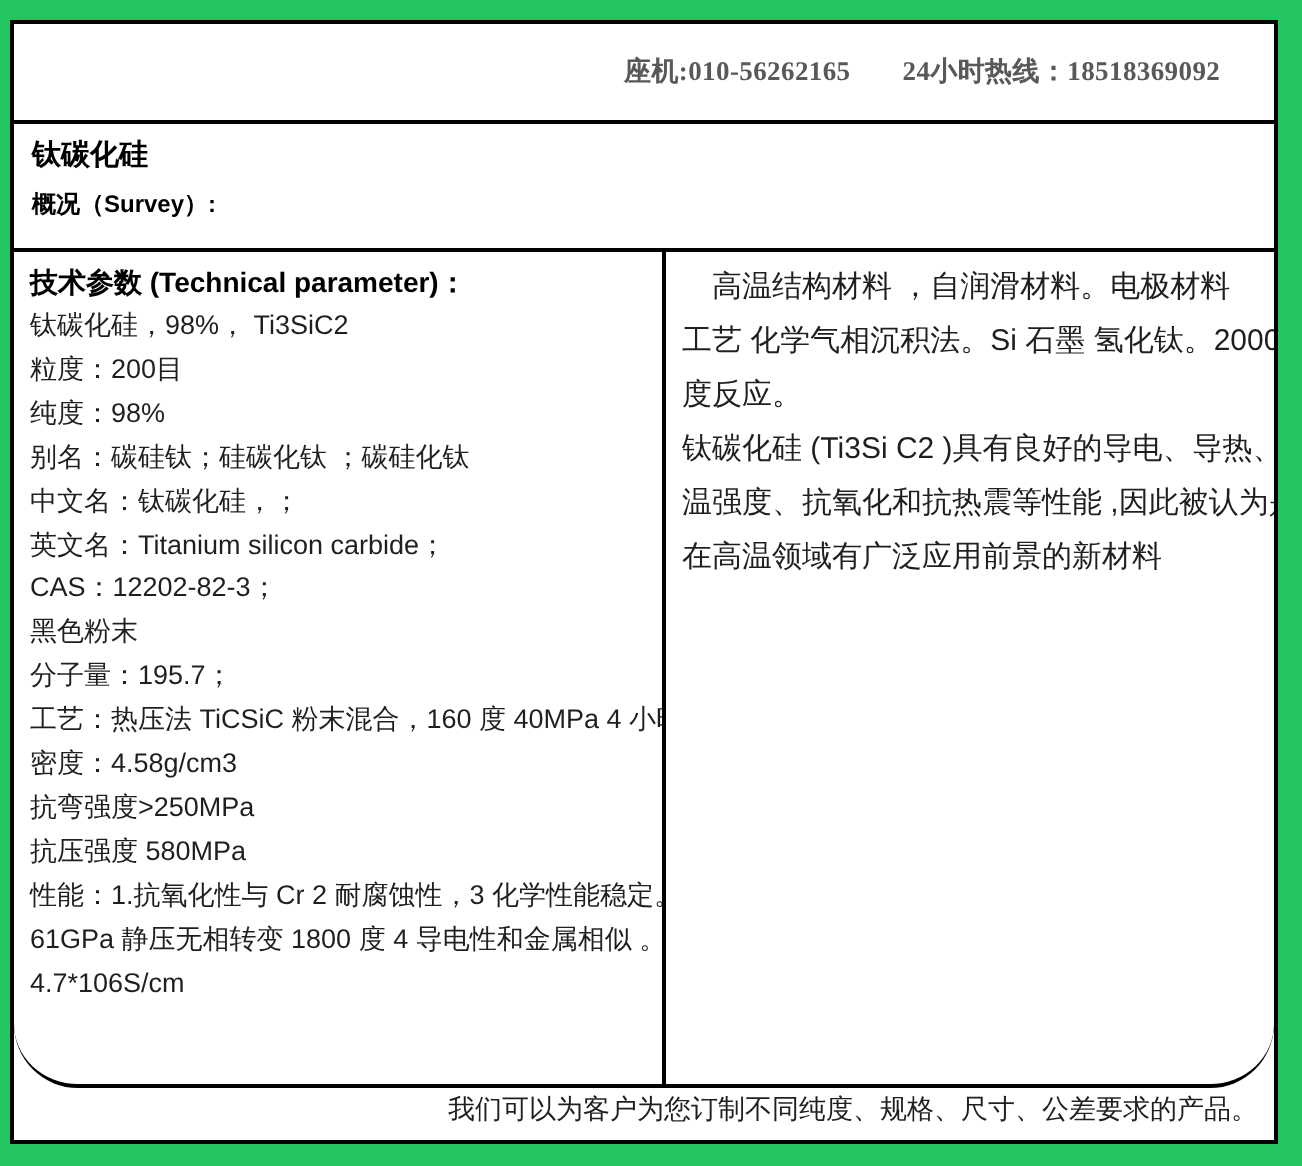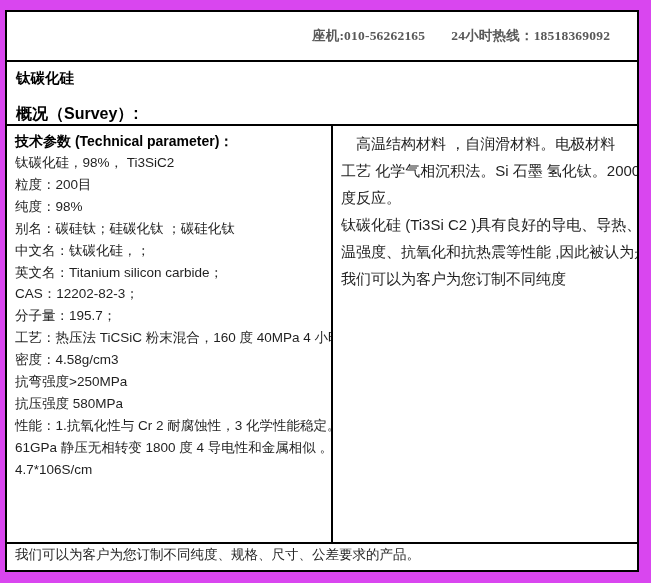--- a/index.html
+++ b/index.html
@@ -5,21 +5,21 @@
   html, body {
     margin: 0;
     padding: 0;
     background: #ffffff;
     font-family: "Liberation Sans", sans-serif;
   }
   .page {
     position: relative;
     width: 651px;
     height: 583px;
-    background: #d946ef;
+    background: #22c55e;
     overflow: hidden;
   }
   .frame {
     position: absolute;
     left: 5px;
     top: 10px;
     width: 630px;
     height: 558px;
     border: 2px solid #000000;
     background: #ffffff;
@@ -52,32 +52,33 @@
     padding: 5px 9px 0 9px;
     overflow: hidden;
   }
   .product-title {
     font-size: 14.5px;
     font-weight: bold;
     color: #000000;
     line-height: 22px;
   }
   .survey-heading {
-    font-size: 16px;
+    font-size: 12px;
     font-weight: bold;
     color: #000000;
     line-height: 22px;
-    margin-top: 14px;
+    margin-top: 2px;
   }
   .row-main {
     height: 418px;
     border-bottom: 2px solid #000000;
     box-sizing: border-box;
     display: flex;
     overflow: hidden;
+    border-radius: 32px;
   }
   .col-left {
     width: 326px;
     border-right: 2px solid #000000;
     box-sizing: border-box;
     padding: 4px 6px 0 8px;
     overflow: hidden;
   }
   .col-right {
     flex: 1;
@@ -109,20 +110,21 @@
     font-size: 15px;
     color: #1f1f1f;
     line-height: 27px;
     white-space: nowrap;
   }
   .row-footer {
     flex: 1;
     box-sizing: border-box;
     padding: 1px 8px 0 8px;
     overflow: hidden;
+    text-align: right;
   }
   .footer-note {
     font-size: 13.5px;
     color: #1f1f1f;
     line-height: 20px;
     white-space: nowrap;
   }
 </style>
 </head>
 <body>
@@ -145,37 +147,38 @@
 
       <div class="col-left">
         <div class="tech-heading">技术参数 (Technical parameter)：</div>
         <div class="tech-line">钛碳化硅，98%，  Ti3SiC2</div>
         <div class="tech-line">粒度：200目</div>
         <div class="tech-line">纯度：98%</div>
         <div class="tech-line">别名：碳硅钛；硅碳化钛 ；碳硅化钛</div>
         <div class="tech-line">中文名：钛碳化硅，；</div>
         <div class="tech-line">英文名：Titanium silicon carbide；</div>
         <div class="tech-line">CAS：12202-82-3；</div>
+        <div class="tech-line">黑色粉末</div>
         <div class="tech-line">分子量：195.7；</div>
         <div class="tech-line">工艺：热压法 TiCSiC  粉末混合，160 度 40MPa 4 小时</div>
         <div class="tech-line">密度：4.58g/cm3</div>
         <div class="tech-line">抗弯强度&gt;250MPa</div>
         <div class="tech-line">抗压强度 580MPa</div>
         <div class="tech-line">性能：1.抗氧化性与 Cr 2 耐腐蚀性，3 化学性能稳定。</div>
         <div class="tech-line">61GPa 静压无相转变 1800 度 4 导电性和金属相似 。</div>
         <div class="tech-line">4.7*106S/cm</div>
       </div>
 
       <div class="col-right">
         <div class="app-line">　高温结构材料 ，自润滑材料。电极材料</div>
         <div class="app-line">工艺 化学气相沉积法。Si 石墨 氢化钛。2000</div>
         <div class="app-line">度反应。</div>
         <div class="app-line">钛碳化硅 (Ti3Si C2 )具有良好的导电、导热、高</div>
         <div class="app-line">温强度、抗氧化和抗热震等性能 ,因此被认为是</div>
-        <div class="app-line">我们可以为客户为您订制不同纯度</div>
+        <div class="app-line">在高温领域有广泛应用前景的新材料</div>
       </div>
 
     </div>
 
     <div class="row-footer">
       <div class="footer-note">我们可以为客户为您订制不同纯度、规格、尺寸、公差要求的产品。</div>
     </div>
 
   </div>
 </div>

